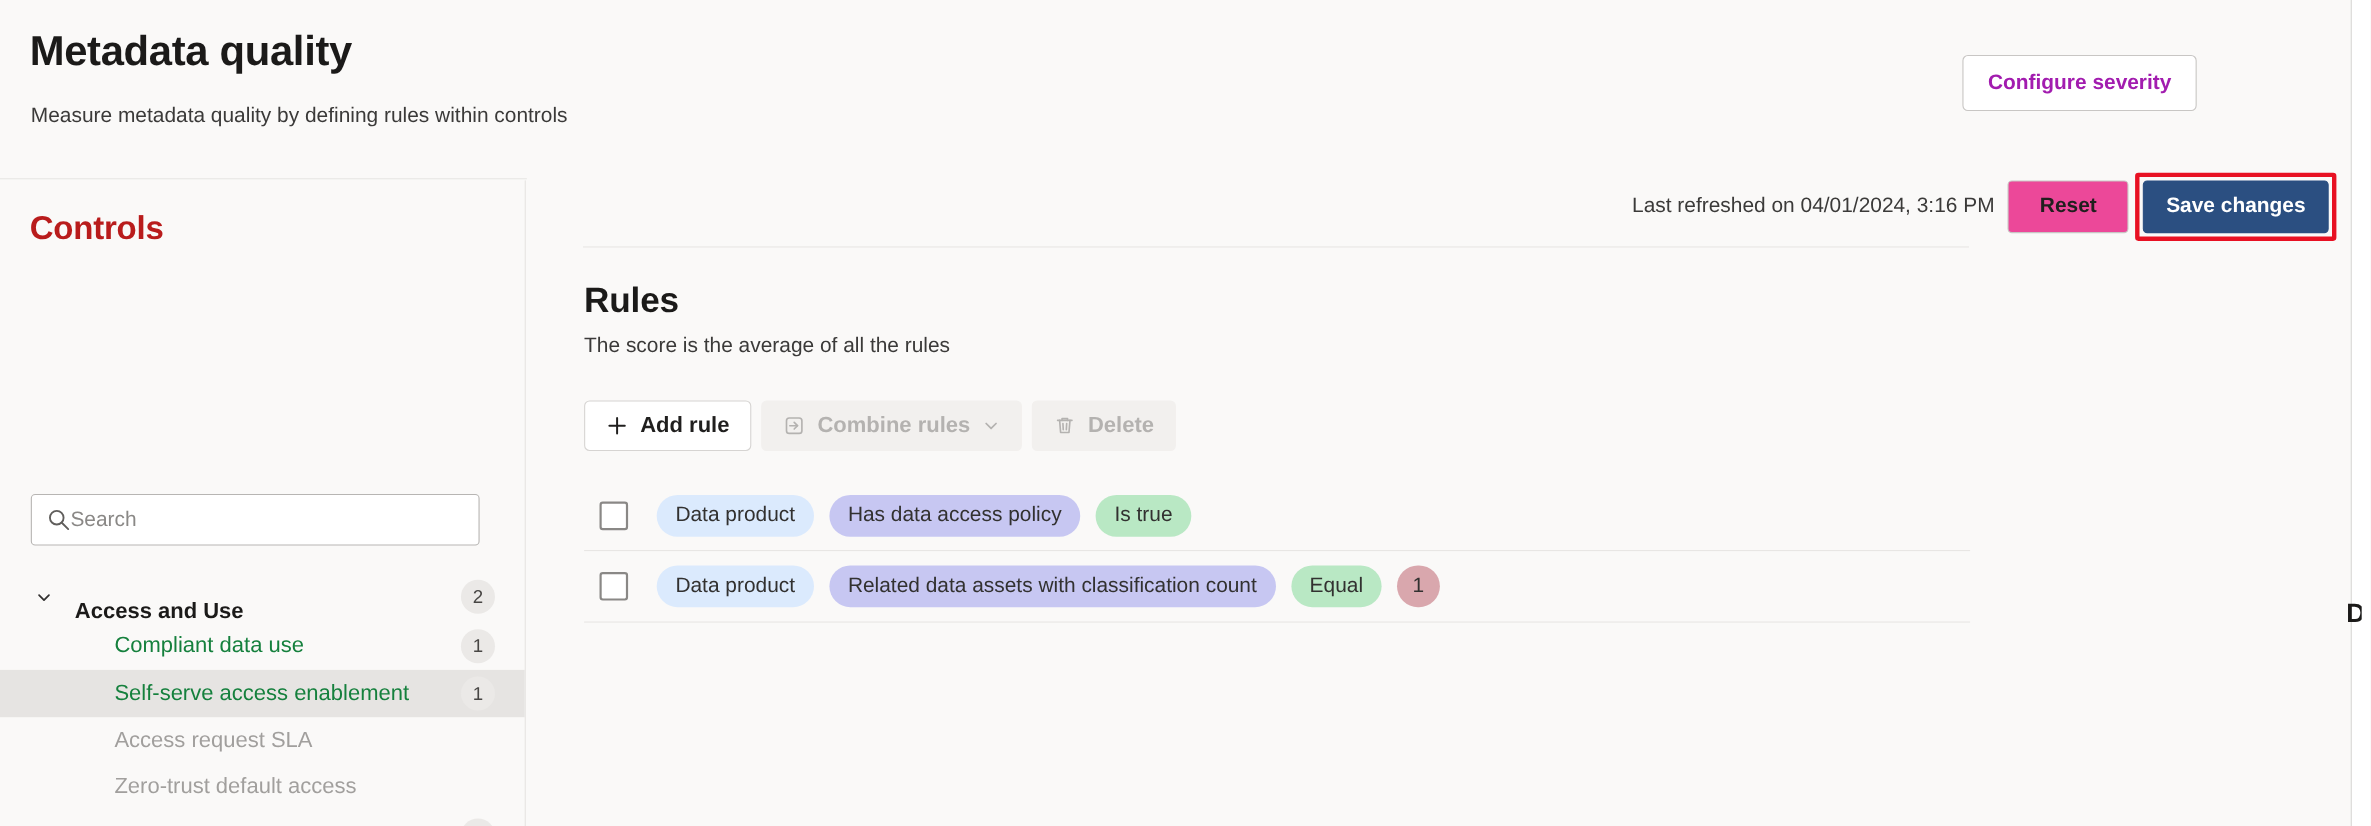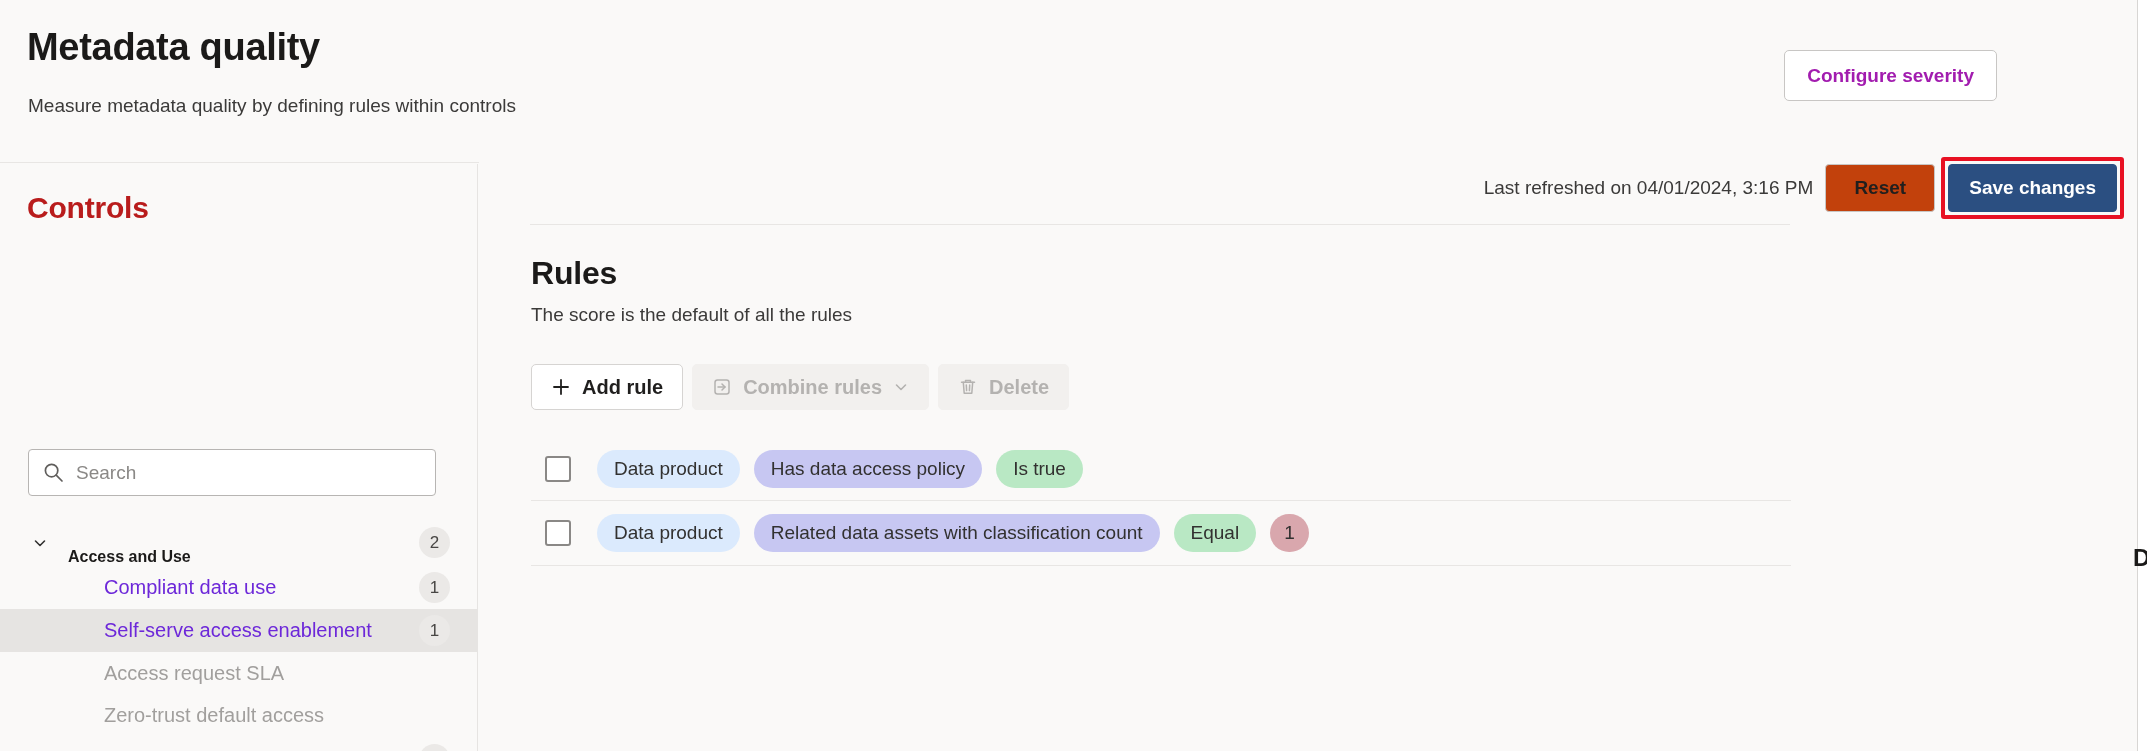--- a/index.html
+++ b/index.html
@@ -86,21 +86,20 @@
     position: absolute;
     left: 28px; top: 285px;
     width: 408px;
     height: 47px;
     background: #ffffff;
     border: 1px solid #b7b5b3;
     border-radius: 4px;
     display: flex;
     align-items: center;
     padding: 0 14px;
-    gap: 12px;
   }
   .search-box svg { flex: 0 0 auto; display: block; }
   .search-input {
     flex: 1 1 auto;
     border: none;
     outline: none;
     background: transparent;
     font-family: "Liberation Sans", sans-serif;
     font-size: 19px;
     color: #201f1e;
@@ -120,21 +119,21 @@
   }
   .chev {
     width: 22px;
     flex: 0 0 22px;
     display: flex;
     align-items: center;
     justify-content: flex-start;
   }
   .tree-group-label {
     flex: 1 1 auto;
-    font-size: 16px;
+    font-size: 20px;
     font-weight: 700;
     color: #1b1a19;
     padding-left: 14px;
     margin-top: 28px;
   }
   .count-badge {
     flex: 0 0 auto;
     min-width: 31px;
     height: 31px;
     border-radius: 50%;
@@ -153,21 +152,21 @@
     min-height: 42px;
     padding: 6px 28px 6px 104px;
     cursor: pointer;
   }
   .tree-item.selected { background: #e6e4e2; }
   .tree-item.disabled { cursor: default; }
   .tree-item-label {
     flex: 1 1 auto;
     font-size: 20px;
     font-weight: 400;
-    color: #6d28d9;
+    color: #15803d;
     line-height: 1.32;
     padding-right: 14px;
   }
   .tree-item.disabled .tree-item-label { color: #a19f9d; }
 
   
   .main {
     position: absolute;
     left: 479px; top: 152px;
     width: 1658px;
@@ -190,21 +189,21 @@
   .last-refreshed {
     font-size: 19px;
     color: #3b3a39;
     margin-right: 12px;
     white-space: nowrap;
   }
   .reset-btn {
     height: 48px;
     min-width: 110px;
     padding: 0 20px;
-    background: #c2410c;
+    background: #ec4899;
     border: 1px solid #c8c6c4;
     border-radius: 4px;
     font-family: "Liberation Sans", sans-serif;
     font-size: 19px;
     font-weight: 700;
     color: #201f1e;
     cursor: pointer;
   }
   .save-wrap {
     margin-left: 6px;
@@ -418,21 +417,21 @@
       <span class="last-refreshed">Last refreshed on 04/01/2024, 3:16 PM</span>
       <button class="reset-btn">Reset</button>
       <span class="save-wrap">
         <button class="save-btn">Save changes</button>
       </span>
     </div>
 
     <div class="toolbar-divider"></div>
 
     <div class="rules-title">Rules</div>
-    <div class="rules-subtitle">The score is the default of all the rules</div>
+    <div class="rules-subtitle">The score is the average of all the rules</div>
 
     <div class="action-row">
 
       <button class="act-btn">
         <span>
           <svg width="20" height="20" viewBox="0 0 20 20" fill="none" stroke="#201f1e" stroke-width="1.8" stroke-linecap="round">
             <line x1="10" y1="3" x2="10" y2="17"></line>
             <line x1="3" y1="10" x2="17" y2="10"></line>
           </svg>
         </span>

